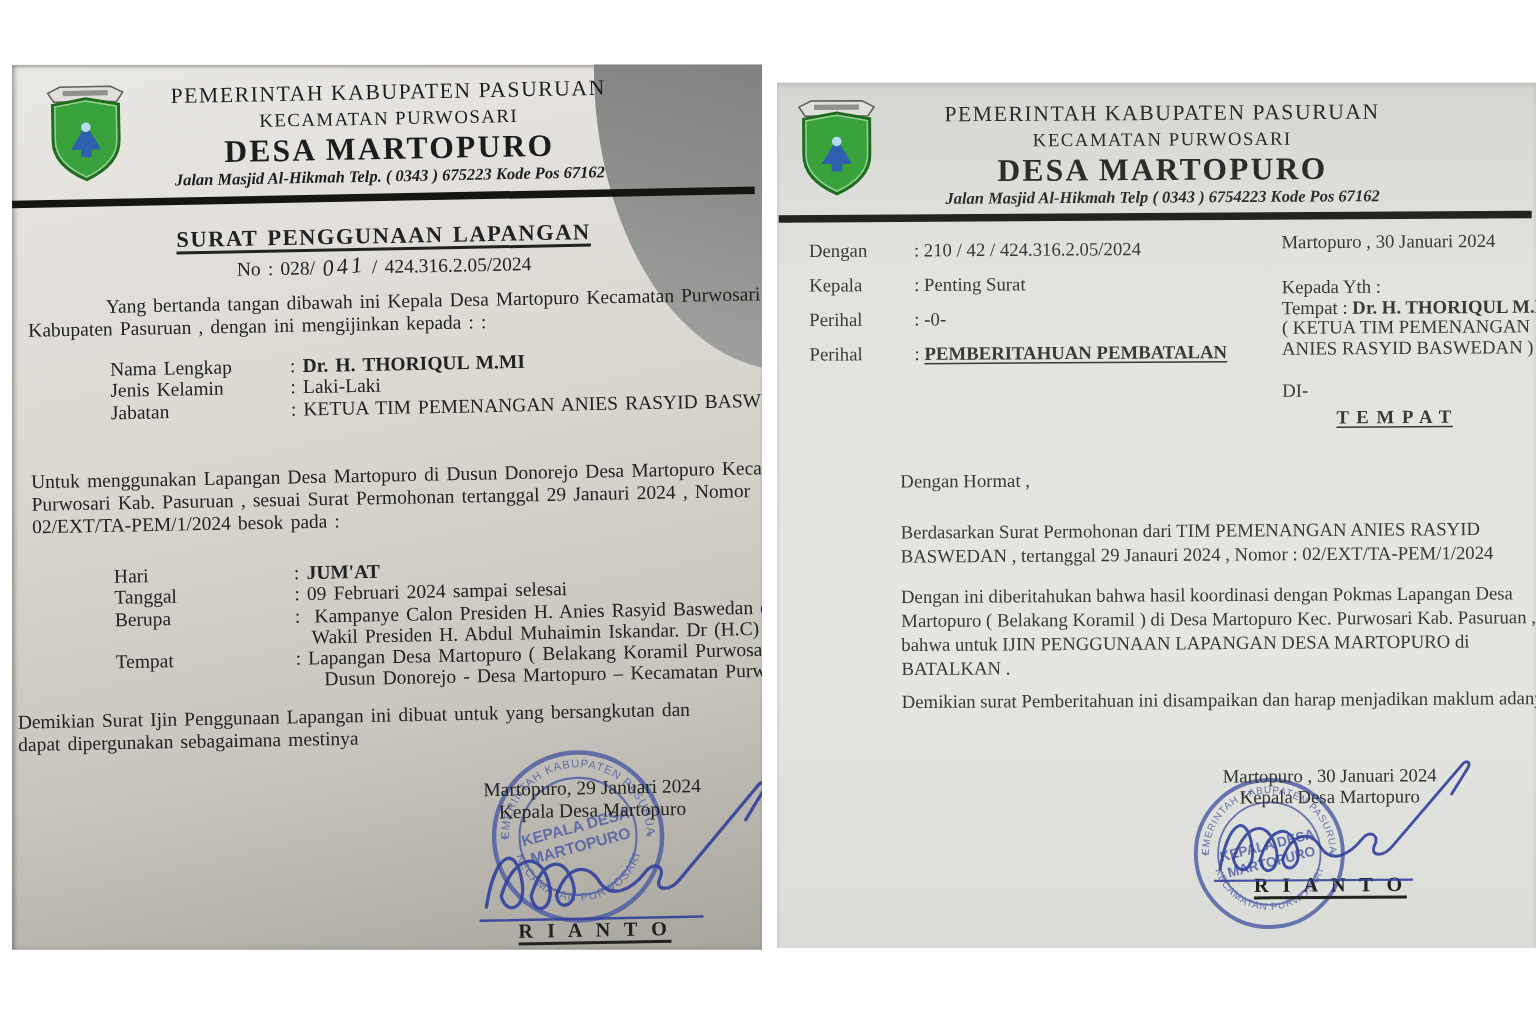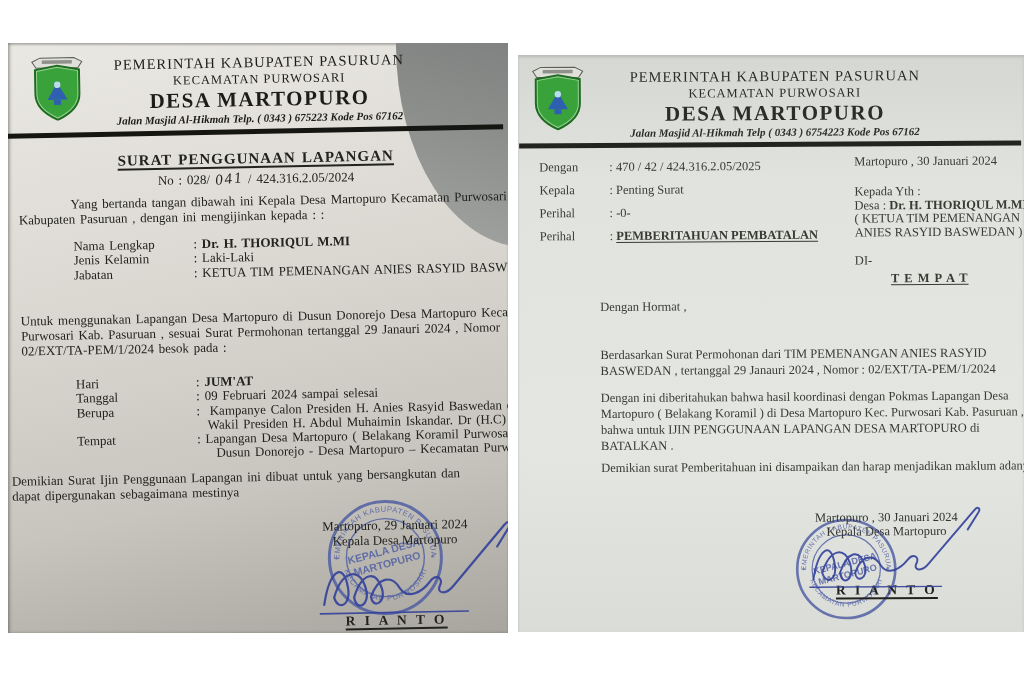--- a/index.html
+++ b/index.html
@@ -173,39 +173,39 @@
 
       <div class="lh-text" style="top:13px;color:#2c2c28">
         <div class="lh1">PEMERINTAH  KABUPATEN  PASURUAN</div>
         <div class="lh2">KECAMATAN  PURWOSARI</div>
         <div class="lh3">DESA MARTOPURO</div>
         <div class="lh4">Jalan Masjid Al-Hikmah Telp ( 0343 ) 6754223  Kode Pos  67162</div>
       </div>
       <div class="rule" style="top:87px;background:#23231f"></div>
 
       <div class="rtext" style="position:absolute;top:100px;left:22px;width:300px">
-        <div class="row" style="line-height:23px"><span class="lblr">Dengan</span>:&nbsp;<span>470 / 42  / 424.316.2.05/2025</span></div>
+        <div class="row" style="line-height:23px"><span class="lblr">Dengan</span>:&nbsp;<span>210 / 42  / 424.316.2.05/2024</span></div>
         <div class="row" style="line-height:23px"><span class="lblr">Kepala</span>:&nbsp;<span>Penting Surat</span></div>
         <div class="row" style="line-height:23px"><span class="lblr">Perihal</span>:&nbsp;<span>-0-</span></div>
         <div class="row" style="line-height:23px"><span class="lblr">Perihal</span>:&nbsp;<span class="b u">PEMBERITAHUAN PEMBATALAN</span></div>
       </div>
 
       <div class="rtext" style="position:absolute;top:100px;left:337px;width:200px">
         <div class="row">Martopuro , 30  Januari  2024</div>
         <div style="height:17px"></div>
         <div class="row" style="line-height:13.5px">Kepada Yth :</div>
-        <div class="row" style="line-height:13.5px"><span>Desa  : </span><span class="b">Dr. H. THORIQUL M.MI</span></div>
+        <div class="row" style="line-height:13.5px"><span>Tempat  : </span><span class="b">Dr. H. THORIQUL M.MI</span></div>
         <div class="row" style="line-height:13.5px">( KETUA TIM PEMENANGAN</div>
         <div class="row" style="line-height:13.5px">ANIES RASYID BASWEDAN )</div>
         <div style="height:14px"></div>
         <div class="row">DI-</div>
         <div class="row" style="padding-left:36px;line-height:20px"><span class="b u" style="letter-spacing:1px">T E M P A T</span></div>
       </div>
 
-      <div class="rtext" style="position:absolute;top:244px;left:82px">
+      <div class="rtext" style="position:absolute;top:258px;left:82px">
         <div class="pline">Dengan Hormat ,</div>
       </div>
 
       <div class="rtext" style="position:absolute;top:291px;left:82px">
         <div class="pline" style="line-height:16px">Berdasarkan Surat Permohonan dari TIM PEMENANGAN ANIES RASYID</div>
         <div class="pline" style="line-height:16px">BASWEDAN , tertanggal 29 Janauri 2024 , Nomor : 02/EXT/TA-PEM/1/2024</div>
       </div>
 
       <div class="rtext" style="position:absolute;top:334px;left:82px">
         <div class="pline" style="line-height:16px">Dengan ini diberitahukan bahwa hasil koordinasi dengan Pokmas Lapangan Desa</div>

